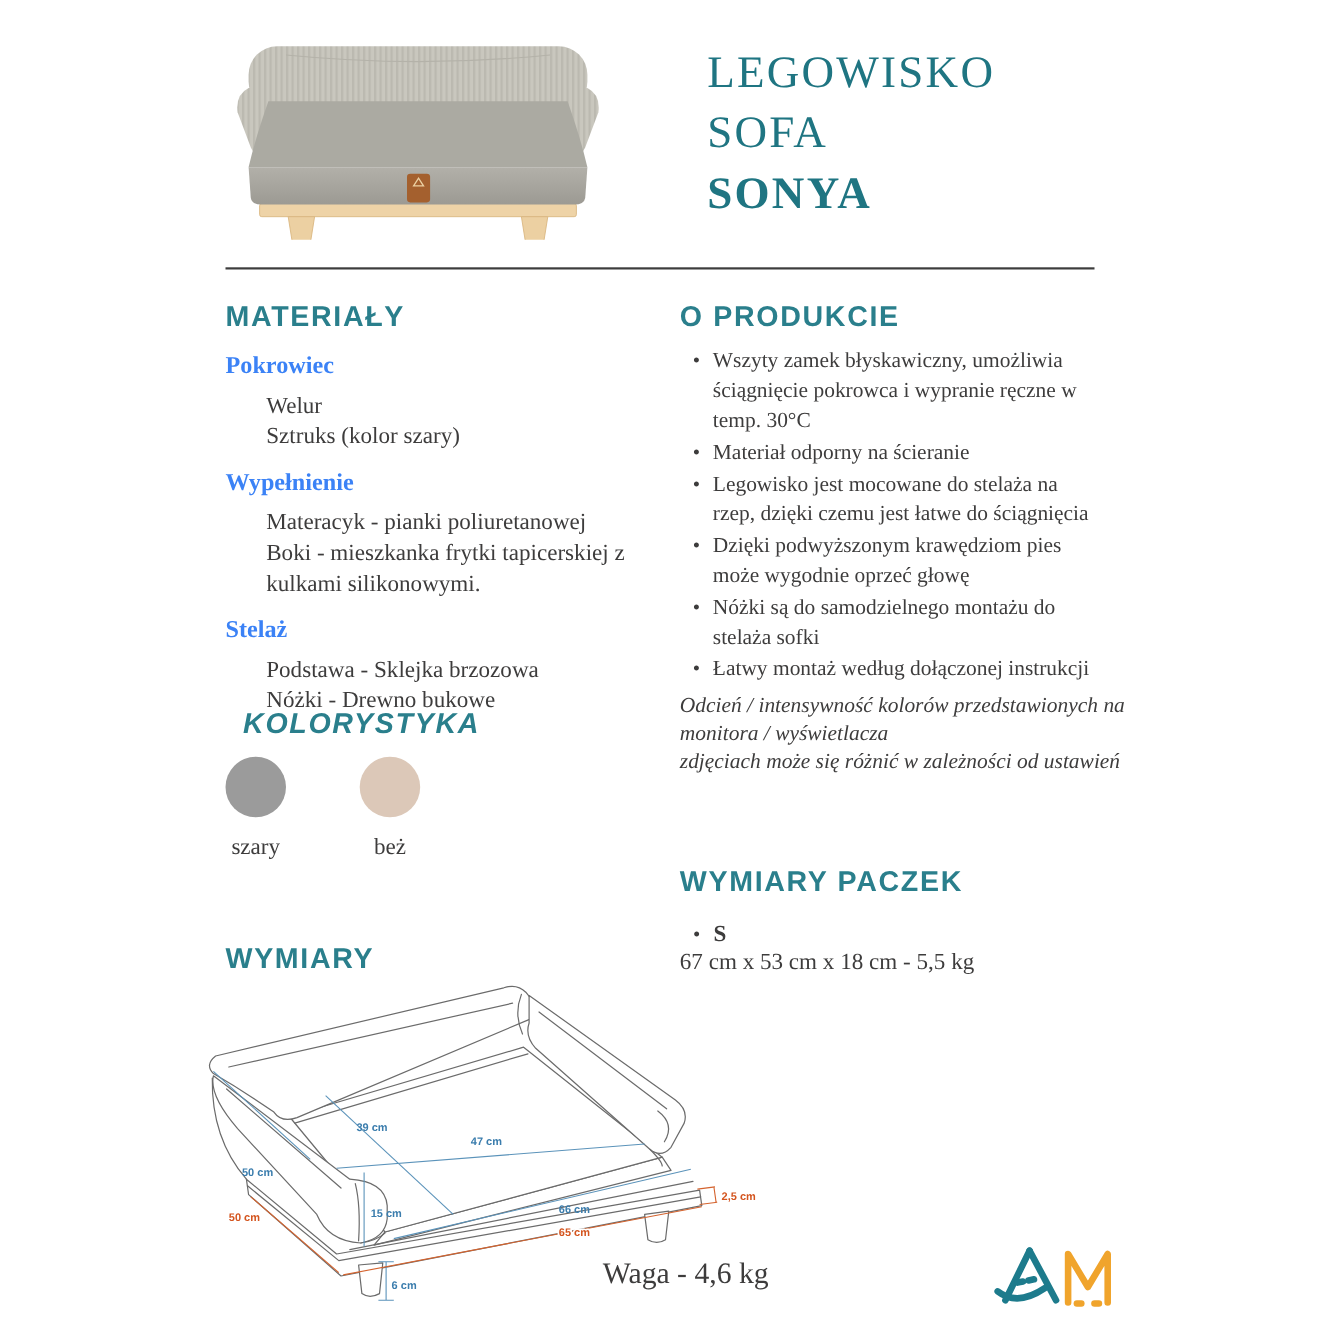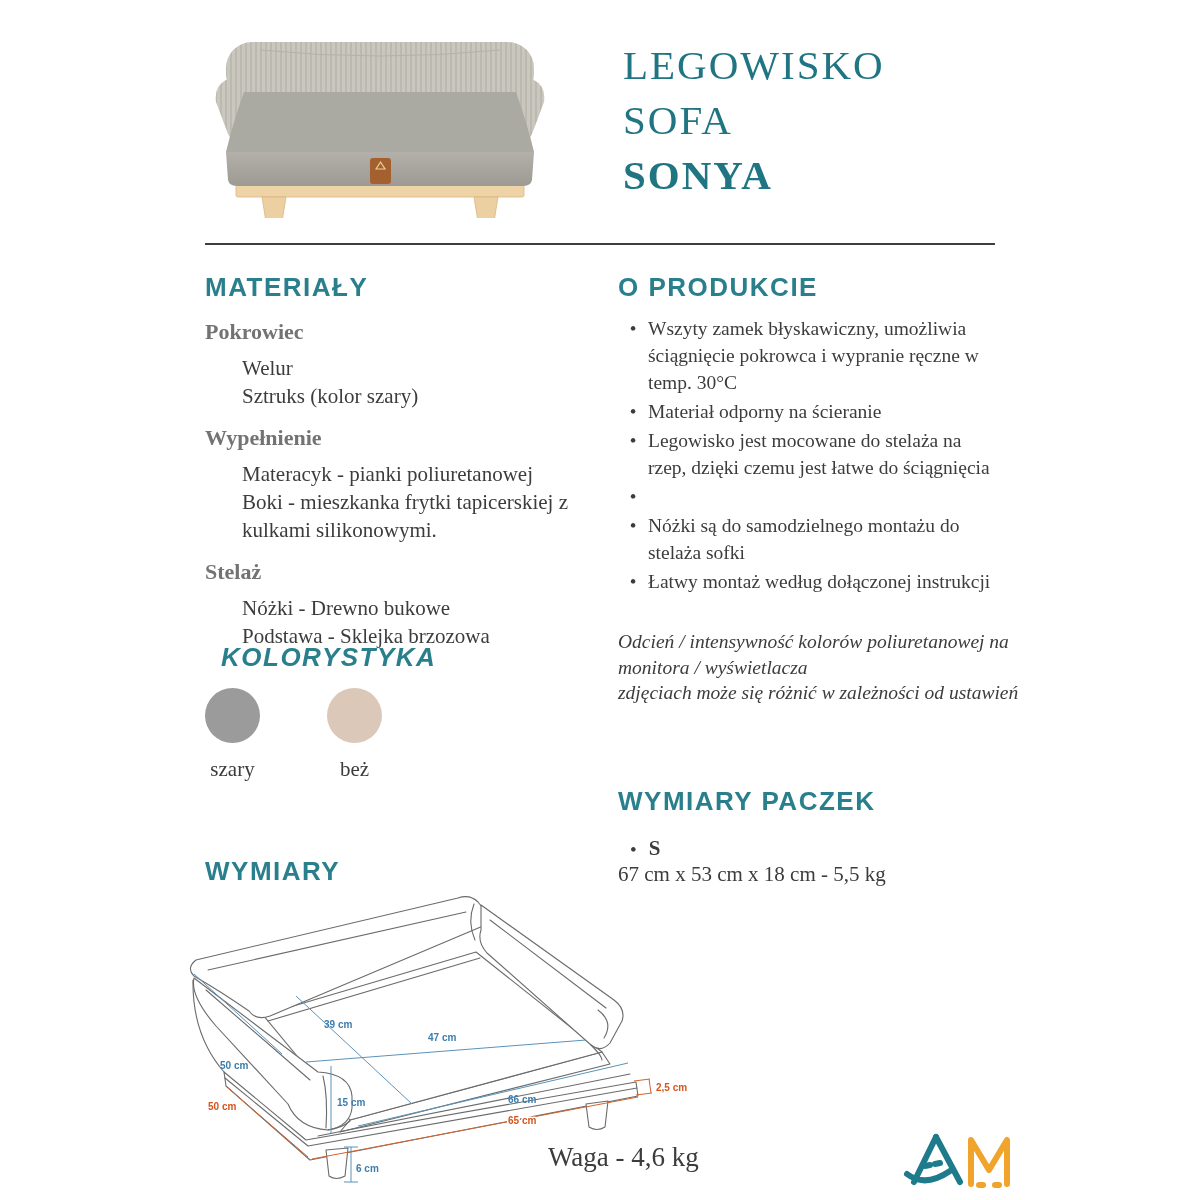--- a/index.html
+++ b/index.html
@@ -1,32 +1,32 @@
 <!DOCTYPE html>
 <html><head>
 <meta charset="utf-8">
 <style>
   html,body{margin:0;padding:0;background:#ffffff;}
   .page{position:relative;width:1200px;height:1200px;background:#fff;overflow:hidden;
         font-family:"Liberation Serif",serif;color:#3d3c3c;}
   .abs{position:absolute;}
 
   
-  .title{left:623px;top:38px;font-size:41px;line-height:55px;letter-spacing:2px;
+  .title{left:643px;top:38px;font-size:41px;line-height:55px;letter-spacing:2px;
          color:#1f7582;font-family:"Liberation Serif",serif;}
   .title .t-bold{font-weight:bold;}
   .rule{left:205px;top:243px;width:790px;border-top:2px solid #3d3d3d;height:0;}
 
   
   .h-teal{font-family:"Liberation Sans",sans-serif;font-weight:bold;font-size:26px;
           letter-spacing:1.5px;color:#2a7f8c;}
 
   
   .leftcol{left:205px;top:272px;width:415px;}
-  .mat-title{font-weight:bold;font-size:22px;color:#737373;margin:15px 0 9px;}
+  .mat-title{font-weight:bold;font-size:22px;color:#3b82f6;margin:15px 0 9px;}
   .mat-line{font-size:21px;line-height:28px;margin-left:37px;}
   .mat-h{margin:0 0 16px;}
 
   
   .swatches{left:205px;top:688px;width:300px;}
   .swatch-row{display:flex;gap:67px;}
   .swatch{width:55px;height:55px;border-radius:50%;}
   .swatch-labels{display:flex;margin-top:14px;}
   .swatch-label{font-size:21px;text-align:center;}
   .sl-1{width:55px;}
@@ -115,22 +115,22 @@
     </div>
 
     <div>
       <div class="mat-title">Wypełnienie</div>
       <div class="mat-line">Materacyk - pianki poliuretanowej</div>
       <div class="mat-line">Boki - mieszkanka frytki tapicerskiej z kulkami silikonowymi.</div>
     </div>
 
     <div>
       <div class="mat-title">Stelaż</div>
+      <div class="mat-line">Podstawa - Sklejka brzozowa</div>
       <div class="mat-line">Nóżki - Drewno bukowe</div>
-      <div class="mat-line">Podstawa - Sklejka brzozowa</div>
     </div>
   </div>
 
   <h2 class="abs h-teal kolor-head" style="margin:16px;font-style:italic;">KOLORYSTYKA</h2>
 
   <div class="abs swatches">
     <div class="swatch-row">
       <div class="swatch" style="background: rgb(155, 155, 155);"></div>
       <div class="swatch" style="background: rgb(220, 200, 184);"></div>
     </div>
@@ -155,35 +155,37 @@
         <span class="dot">•</span>
         <span class="btxt">Materiał odporny na ścieranie</span>
       </li>
       <li>
         <span class="dot">•</span>
         <span class="btxt"><span>Legowisko jest mocowane do stelaża na</span><br>
           <span>rzep, dzięki czemu jest łatwe do ściągnięcia</span></span>
       </li>
       <li>
         <span class="dot">•</span>
+        <span class="btxt"><span>Dzięki podwyższonym krawędziom pies</span><br>
+          <span>może wygodnie oprzeć głowę</span></span>
       </li>
       <li>
         <span class="dot">•</span>
         <span class="btxt"><span>Nóżki są do samodzielnego montażu do</span><br>
           <span>stelaża sofki</span></span>
       </li>
       <li>
         <span class="dot">•</span>
         <span class="btxt">Łatwy montaż według dołączonej instrukcji</span>
       </li>
     </ul>
   </div>
 
   <div class="abs note">
-    <div>Odcień / intensywność kolorów poliuretanowej na</div>
+    <div>Odcień / intensywność kolorów przedstawionych na</div>
     <div>monitora / wyświetlacza</div>
     <div>zdjęciach może się różnić w zależności od ustawień</div>
   </div>
 
   <h2 class="abs h-teal pkg-head" style="margin:0;">WYMIARY PACZEK</h2>
   <div class="abs pkg-s">
     <span class="dot" style="width:auto;">•</span>
     <span class="s">S</span>
   </div>
   <div class="abs pkg-val">67 cm x 53 cm x 18 cm - 5,5 kg</div>

